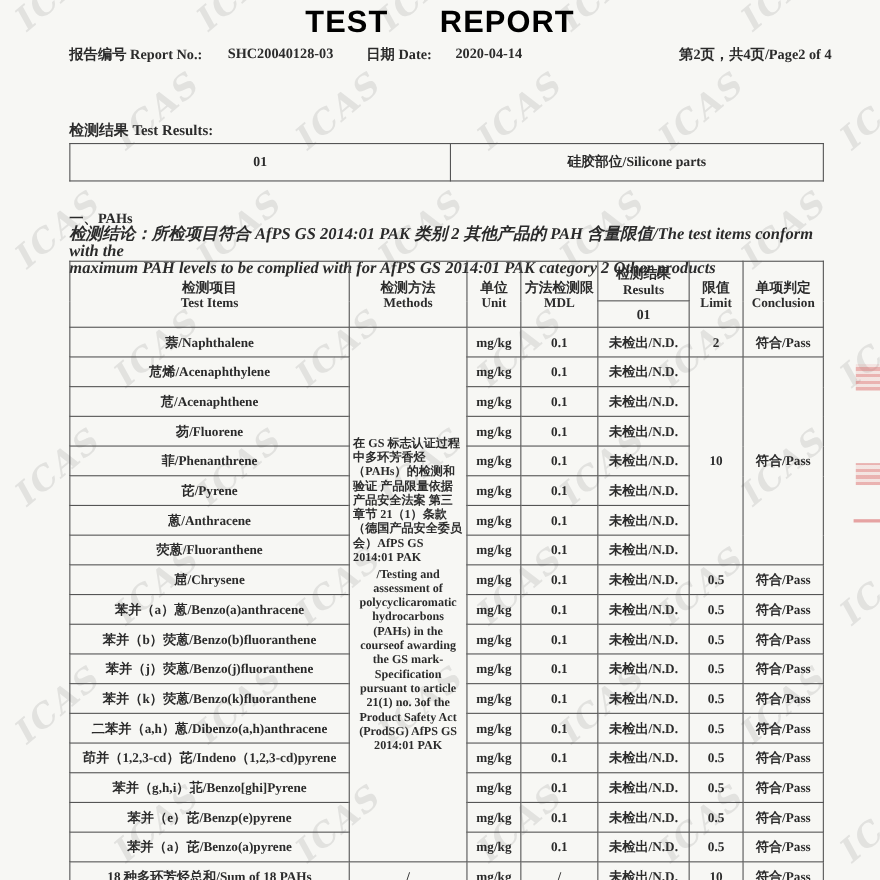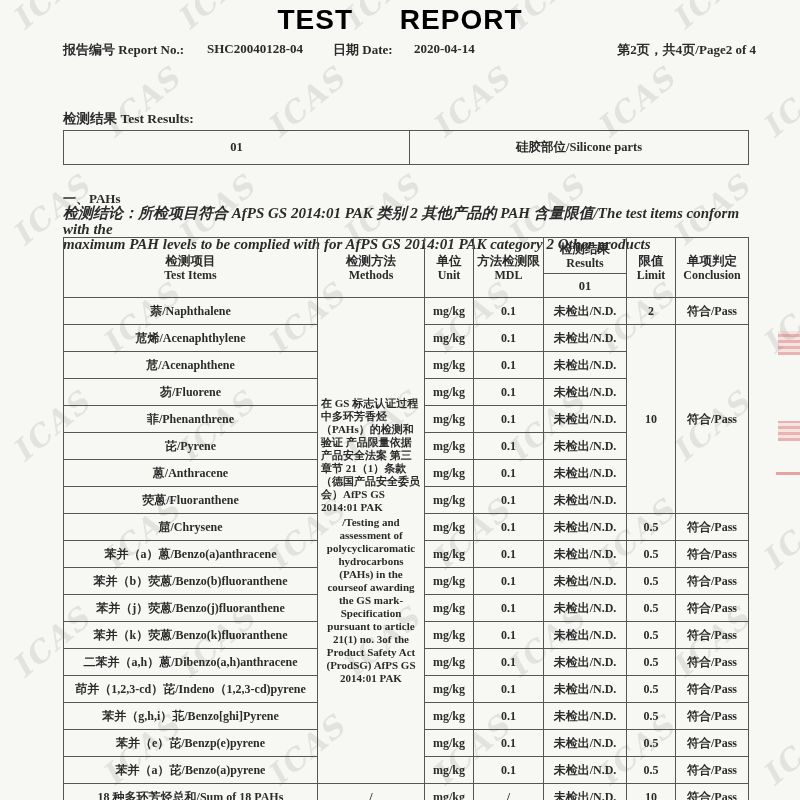--- a/index.html
+++ b/index.html
@@ -97,21 +97,21 @@
     <div class="watermark" style="color: rgb(154, 154, 154); left: 428px; top: 731px;">ICAS</div>
     <div class="watermark" style="color: rgb(154, 154, 154); left: 593px; top: 731px;">ICAS</div>
     <div class="watermark" style="color: rgb(154, 154, 154); left: 758px; top: 731px;">ICAS</div>
   </div>
 
 <div class="content">
   <div class="title">TEST REPORT</div>
 
   <div class="meta">
     <span class="m-rlabel">报告编号 Report No.:</span>
-    <span class="m-rno">SHC20040128-04</span>
+    <span class="m-rno">SHC20040128-03</span>
     <span class="m-dlabel">日期 Date:</span>
     <span class="m-date">2020-04-14</span>
     <span class="m-page">第2页，共4页/Page2 of 4</span>
   </div>
 
   <div class="sec-heading" style="top:110px;">检测结果 Test Results:</div>
 
   <table class="tp-table">
     <colgroup>
         <col style="width:346px">

